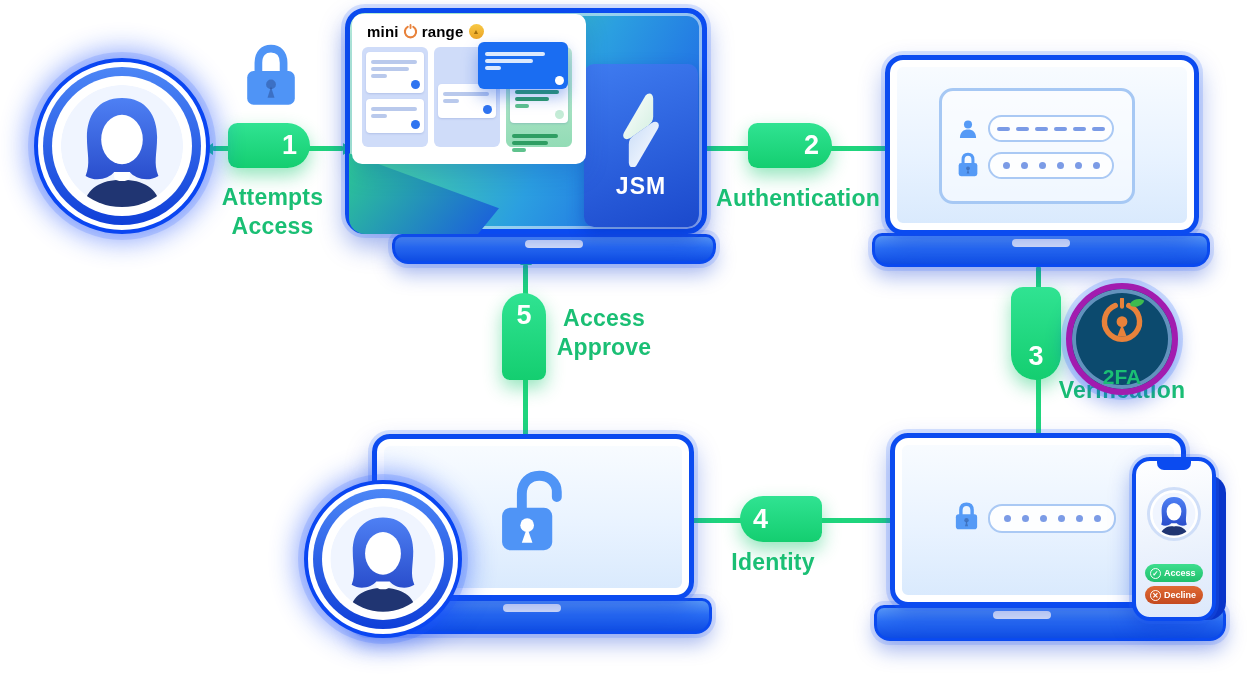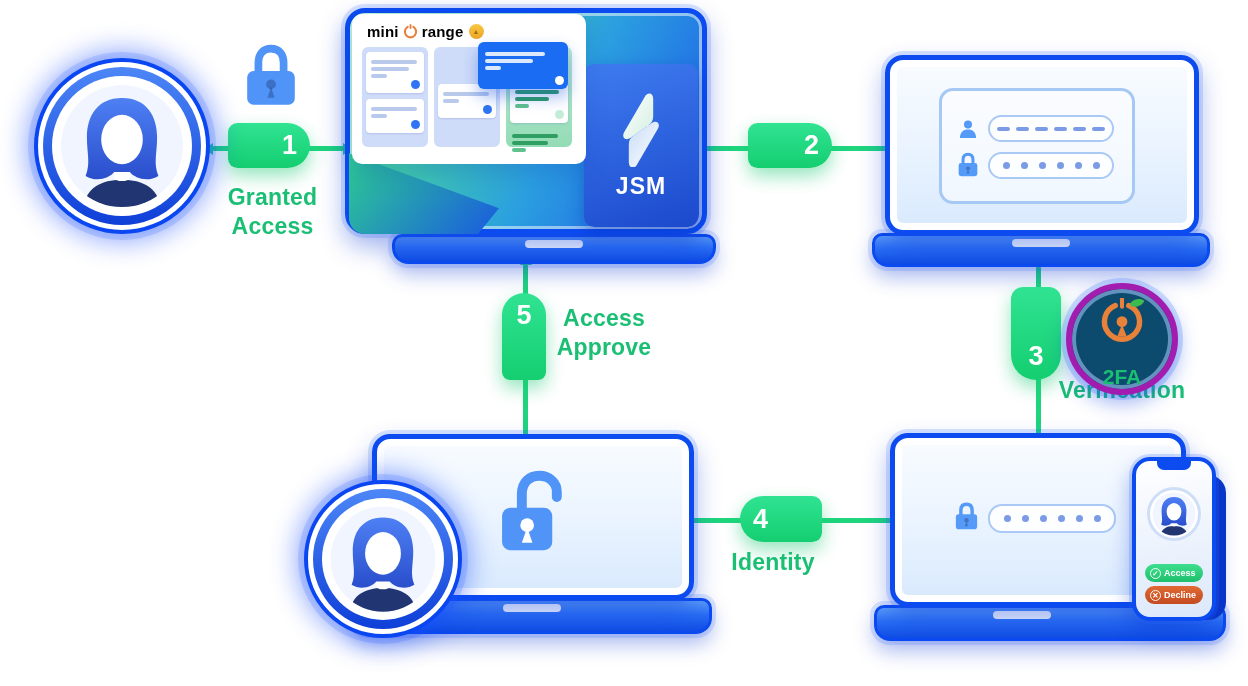--- a/index.html
+++ b/index.html
@@ -395,22 +395,25 @@
     <span>3</span>
   </div>
   <div class="badge num-left" style="left:740px;top:496px;width:82px;height:46px;">
     <span>4</span>
   </div>
   <div class="badge num-top" style="left:502px;top:293px;width:44px;height:87px;">
     <span>5</span>
   </div>
 
   <div class="steplabel" style="left:195px;top:183px;width:155px;">
-    <span>Granted</span>
+    <span>Attempts</span>
     <span>Access</span>
+  </div>
+  <div class="steplabel" style="left:698px;top:184px;width:200px;">
+    <span>Authentication</span>
   </div>
   <div class="steplabel" style="left:688px;top:548px;width:170px;">
     <span>Identity</span>
   </div>
   <div class="steplabel" style="left:548px;top:304px;width:112px;">
     <span>Access</span>
     <span>Approve</span>
   </div>
 
 </div>

